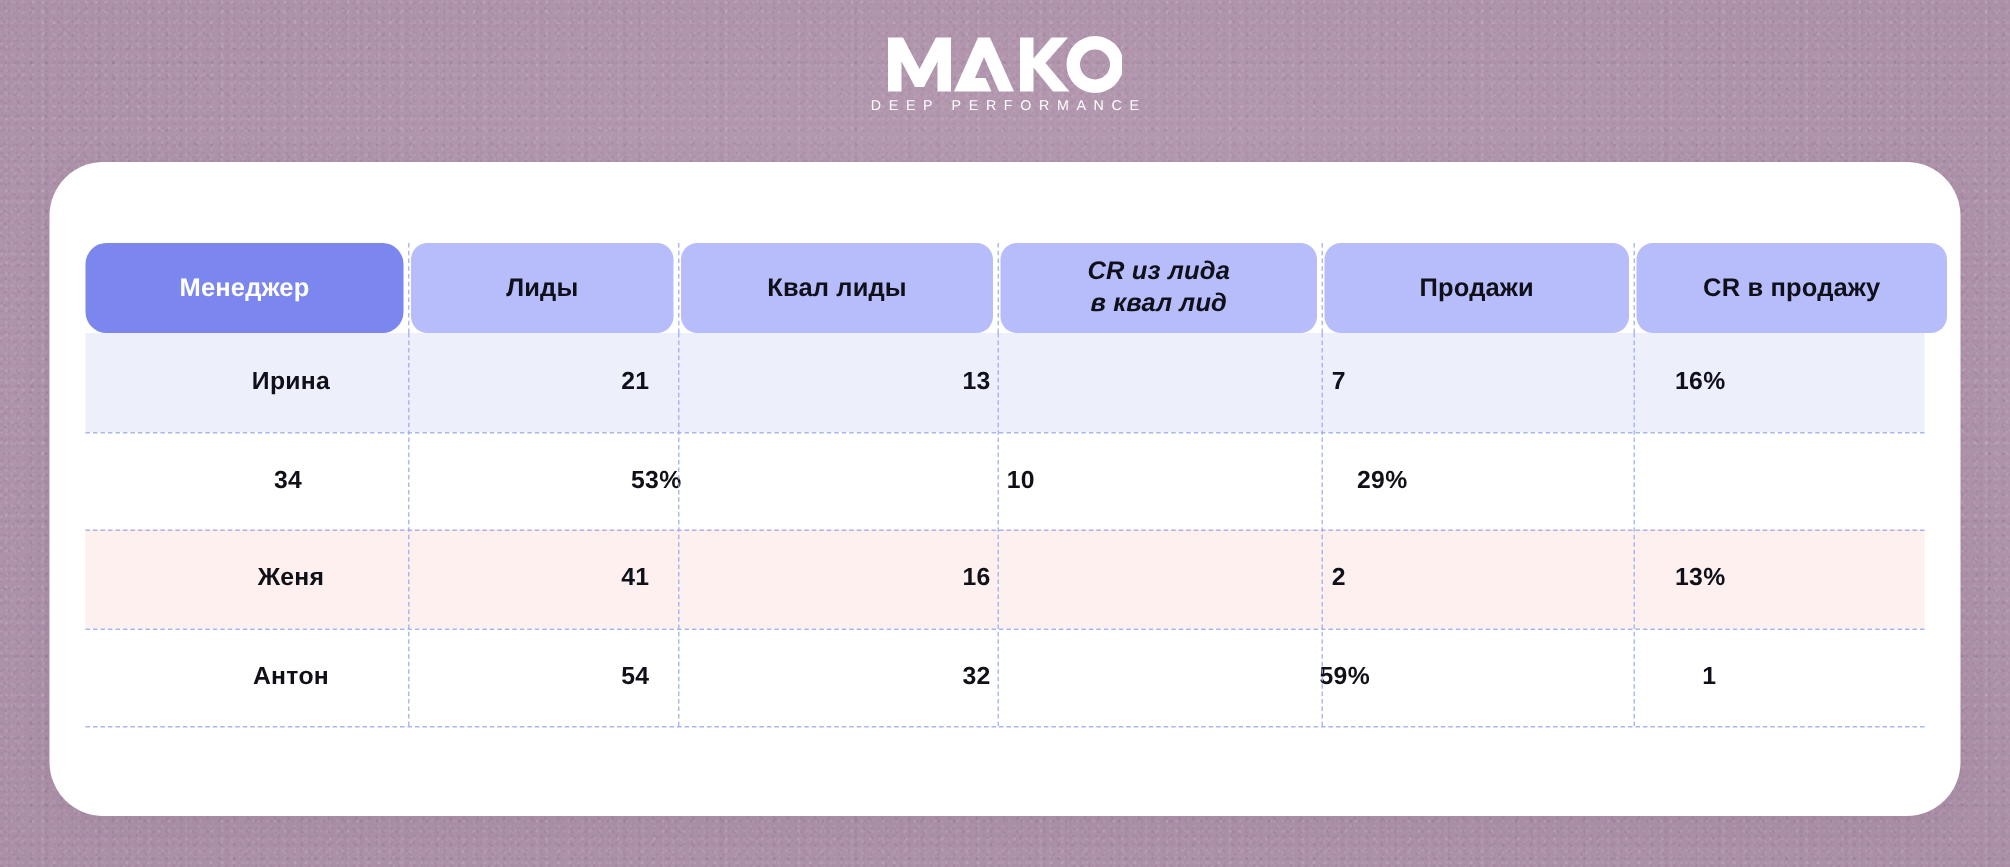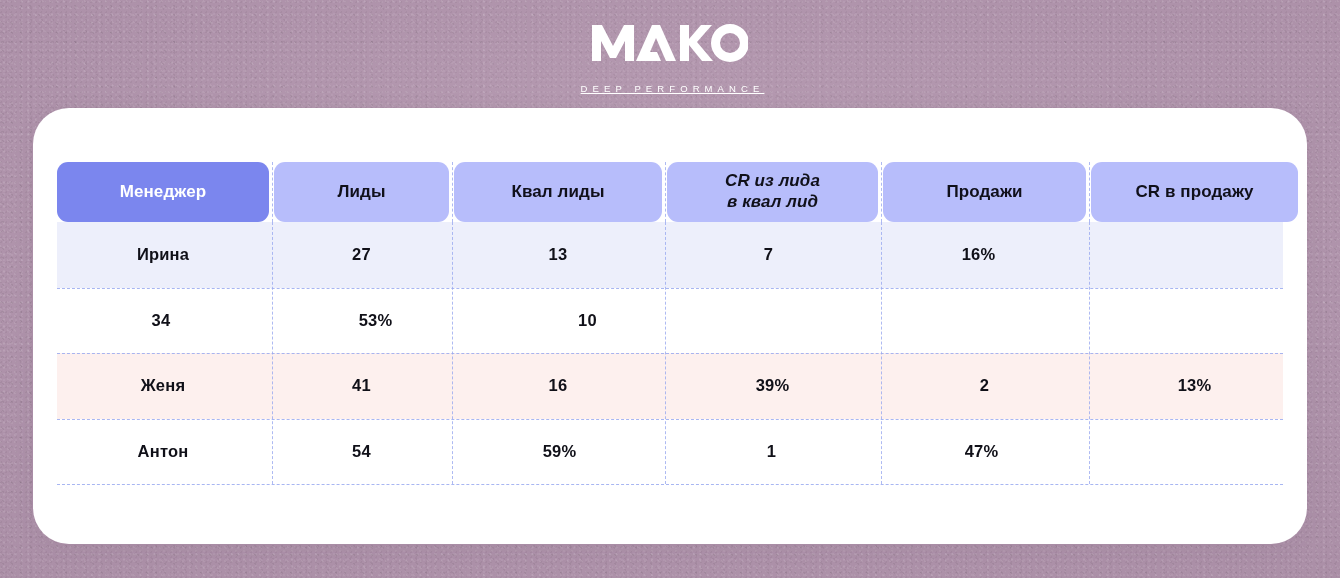--- a/index.html
+++ b/index.html
@@ -46,28 +46,27 @@
     width: 100%;
     display: flex;
     flex-direction: column;
     align-items: center;
     z-index: 3;
   }
   .logo-mark {
     display: block;
   }
   .logo-tagline {
-    margin-top: 21px;
+    margin-top: 3px;
     color: #ffffff;
     font-size: 9.5px;
     letter-spacing: 5.1px;
     font-weight: 400;
     text-indent: 5px;
     font-family: "Liberation Sans", sans-serif;
-    text-decoration: underline;
   }
 
   
   .card {
     position: absolute;
     left: 33px;
     top: 108px;
     width: 1274px;
     height: 436px;
     background: #ffffff;
@@ -104,21 +103,21 @@
     box-sizing: border-box;
     padding: 0 6px;
   }
   .th.first {
     background: #7b86ee;
     color: #ffffff;
   }
   .th-l2 { white-space: pre-line; font-style: italic; }
 
   
-  .c0 { width: 212px; flex: 0 0 212px; }
+  .c0 { width: 212px; flex: 0 0 212px; border-radius: 14px; }
   .c1 { width: 175px; flex: 0 0 175px; align-items: center; }
   .c2 { width: 208px; flex: 0 0 208px; align-items: center; }
   .c3 { width: 211px; flex: 0 0 211px; }
   .c4 { width: 203px; flex: 0 0 203px; }
   .c5 { width: 207px; flex: 0 0 207px; }
 
   .tbody { position: relative; }
   .tr {
     display: flex;
     gap: 5px;
@@ -128,20 +127,21 @@
   .tr .td {
     display: flex;
     align-items: center;
     justify-content: center;
     font-size: 16.5px;
     font-weight: 700;
     color: #101018;
     letter-spacing: 0.2px;
     position: relative;
     box-sizing: border-box;
+    margin-left: 31px;
   }
   
   .row-band {
     position: absolute;
     left: 0;
     right: 0;
     top: 0;
     bottom: 0;
     z-index: 0;
   }
@@ -218,21 +218,21 @@
     </div>
 
     <div class="tbody">
 
       <div class="tr tint-lavender">
         <div class="row-band"></div>
         <div class="td c0">
             <span>Ирина</span>
           </div>
         <div class="td c1">
-            <span>27</span>
+            <span>21</span>
           </div>
         <div class="td c2">
             <span>13</span>
           </div>
         <div class="td c4">
             <span>7</span>
           </div>
         <div class="td c5">
             <span>16%</span>
           </div>
@@ -242,51 +242,54 @@
         <div class="row-band"></div>
         <div class="td c2">
             <span>34</span>
           </div>
         <div class="td c3">
             <span>53%</span>
           </div>
         <div class="td c4">
             <span>10</span>
           </div>
+        <div class="td c5">
+            <span>29%</span>
+          </div>
       </div>
 
       <div class="tr tint-rose">
         <div class="row-band"></div>
         <div class="td c0">
             <span>Женя</span>
           </div>
         <div class="td c1">
             <span>41</span>
           </div>
         <div class="td c2">
             <span>16</span>
           </div>
-        <div class="td c3">
-            <span>39%</span>
-          </div>
         <div class="td c4">
             <span>2</span>
           </div>
         <div class="td c5">
             <span>13%</span>
           </div>
       </div>
 
       <div class="tr tint-none">
         <div class="row-band"></div>
         <div class="td c0">
             <span>Антон</span>
           </div>
         <div class="td c1">
             <span>54</span>
+          </div>
+        <div class="td c2">
+            <span>32</span>
           </div>
         <div class="td c3">
             <span>59%</span>
           </div>
         <div class="td c4">
             <span>1</span>
           </div>
         <div class="td c5">
             <span>47%</span>
           </div>

